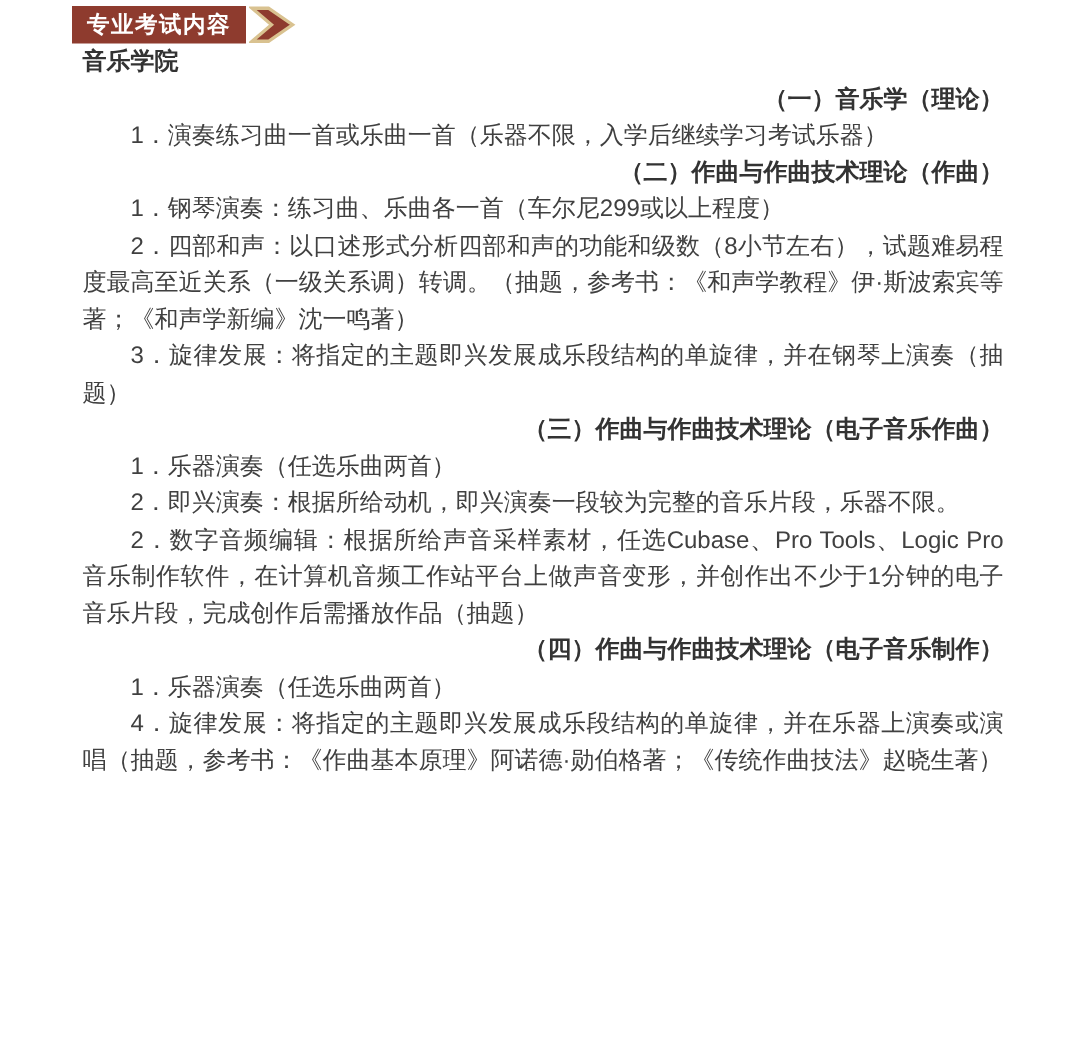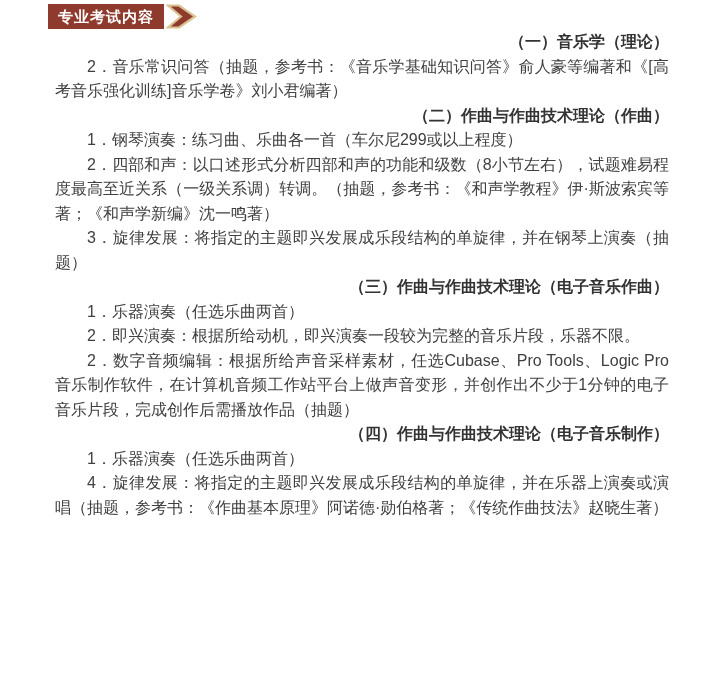--- a/index.html
+++ b/index.html
@@ -70,23 +70,24 @@
     <div class="badge">专业考试内容</div>
     <div class="chevron">
       <svg width="32" height="25" viewBox="0 0 32 25" xmlns="http://www.w3.org/2000/svg">
         <polygon points="2,1.5 13,1.5 29,12.5 13,23.5 2,23.5 15,12.5" fill="#8e3b2e" stroke="#d9c290" stroke-width="2.2" stroke-linejoin="miter"></polygon>
       </svg>
     </div>
   </div>
 
   <div class="content">
 
+    <p class="college">音乐学院</p>
 
     <p class="section-heading">（一）音乐学（理论）</p>
-    <p class="item">2．音乐常识问答（抽题，参考书：《音乐学基础知识问答》俞人豪等编著和《[高考音乐强化训练]音乐学卷》刘小君编著）</p>
+    <p class="item">1．演奏练习曲一首或乐曲一首（乐器不限，入学后继续学习考试乐器）</p>
 
     <p class="section-heading">（二）作曲与作曲技术理论（作曲）</p>
     <p class="item">1．钢琴演奏：练习曲、乐曲各一首（车尔尼299或以上程度）</p>
     <p class="item">2．四部和声：以口述形式分析四部和声的功能和级数（8小节左右），试题难易程度最高至近关系（一级关系调）转调。（抽题，参考书：《和声学教程》伊·斯波索宾等著；《和声学新编》沈一鸣著）</p>
     <p class="item">3．旋律发展：将指定的主题即兴发展成乐段结构的单旋律，并在钢琴上演奏（抽题）</p>
 
     <p class="section-heading">（三）作曲与作曲技术理论（电子音乐作曲）</p>
     <p class="item">1．乐器演奏（任选乐曲两首）</p>
     <p class="item">2．即兴演奏：根据所给动机，即兴演奏一段较为完整的音乐片段，乐器不限。</p>
     <p class="item">2．数字音频编辑：根据所给声音采样素材，任选Cubase、Pro Tools、Logic Pro音乐制作软件，在计算机音频工作站平台上做声音变形，并创作出不少于1分钟的电子音乐片段，完成创作后需播放作品（抽题）</p>

